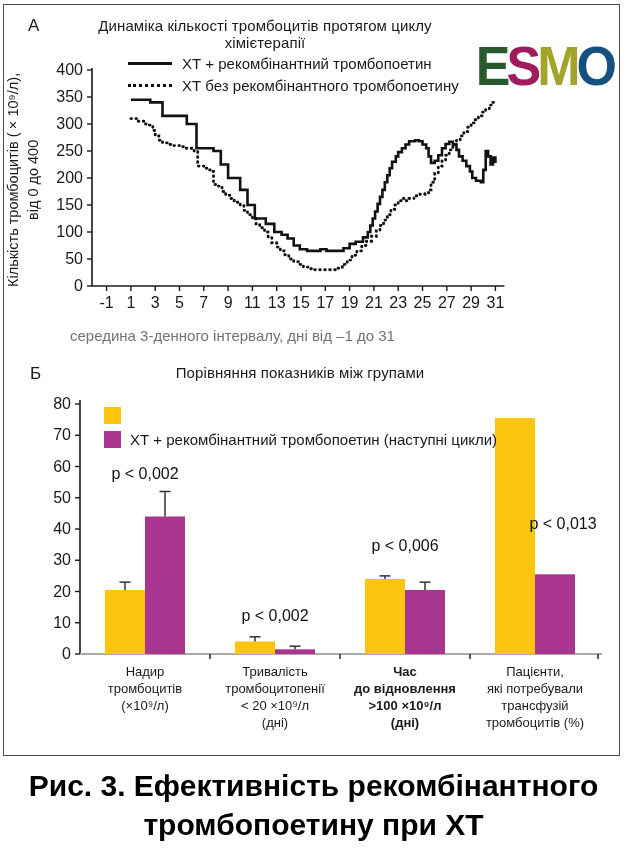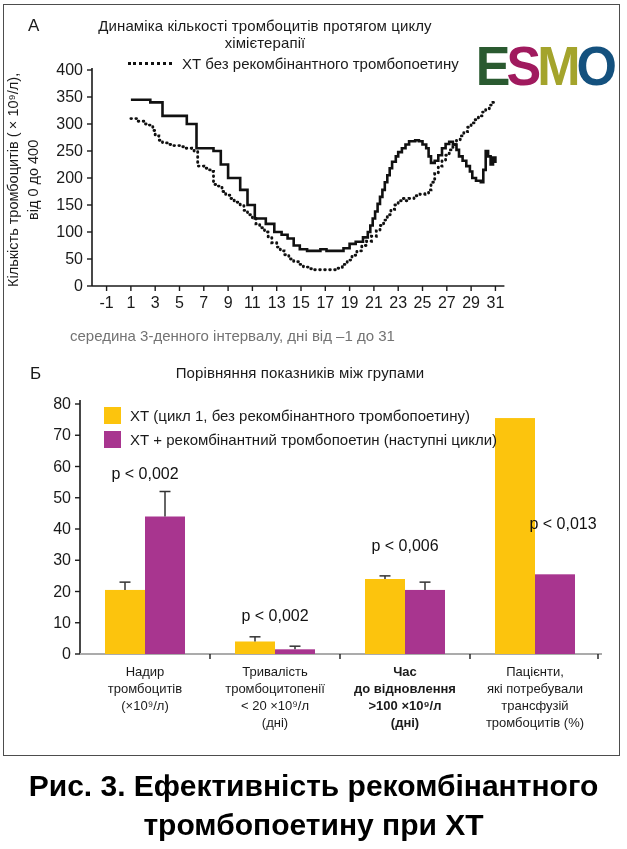--- a/index.html
+++ b/index.html
@@ -38,20 +38,24 @@
   <div class="figure-border"></div>
 
   <div class="panel-label" style="left:28px;top:16px;">А</div>
   <div class="panel-title" style="left:60px;top:17px;width:410px;">Динаміка кількості тромбоцитів протягом циклу хімієтерапії</div>
 
   <div class="esmo">
     <span class="esmo-letter" style="color: rgb(42, 90, 48);">E</span><span class="esmo-letter" style="color: rgb(160, 26, 94);">S</span><span class="esmo-letter" style="color: rgb(164, 164, 44);">M</span><span class="esmo-letter" style="color: rgb(20, 81, 126);">O</span>
   </div>
 
   <div class="legendA">
+    <div class="row">
+      <div class="line-sample line-solid"></div>
+      <div class="legend-text">ХТ + рекомбінантний тромбопоетин</div>
+    </div>
     <div class="row">
       <div class="line-sample line-dotted"></div>
       <div class="legend-text">ХТ без рекомбінантного тромбопоетину</div>
     </div>
   </div>
 
   <div class="ylabelA">Кількість тромбоцитів (×10⁹/л),
 від 0 до 400</div>
   <svg id="chartA" style="left:44px;top:62px;" width="480" height="262" viewBox="0 0 480 262">
       <line x1="48" y1="6" x2="48" y2="224" stroke="#1a1a1a" stroke-width="1.6"></line>
@@ -163,21 +167,20 @@
       <line x1="379.5" y1="190.125" x2="390.5" y2="190.125" stroke="#333" stroke-width="1.5"></line>
       <text x="365" y="158.875" text-anchor="middle" font-size="16" fill="#111">p &lt; 0,006</text>
       <rect x="455" y="26.0625" width="40" height="235.9375" fill="#FCC40D"></rect>
       <rect x="495" y="182.3125" width="40" height="79.6875" fill="#A8358F"></rect>
       <text x="523" y="137" text-anchor="middle" font-size="16" fill="#111">p &lt; 0,013</text>
     </svg>
 
   <div class="legendB">
     <div class="row">
       <div class="swatch" id="swatch-yellow" style="background: rgb(252, 196, 13);"></div>
-      <div class="legend-text">ХТ (цикл 1, без рекомбінантного тромбопоетину)</div>
     </div>
     <div class="row">
       <div class="swatch" id="swatch-magenta" style="background: rgb(168, 53, 143);"></div>
       <div class="legend-text">ХТ + рекомбінантний тромбопоетин (наступні цикли)</div>
     </div>
   </div>
 
   <div class="cat-label" style="left:70px;top:664px;">Надир
 тромбоцитів
 (×10⁹/л)</div>

